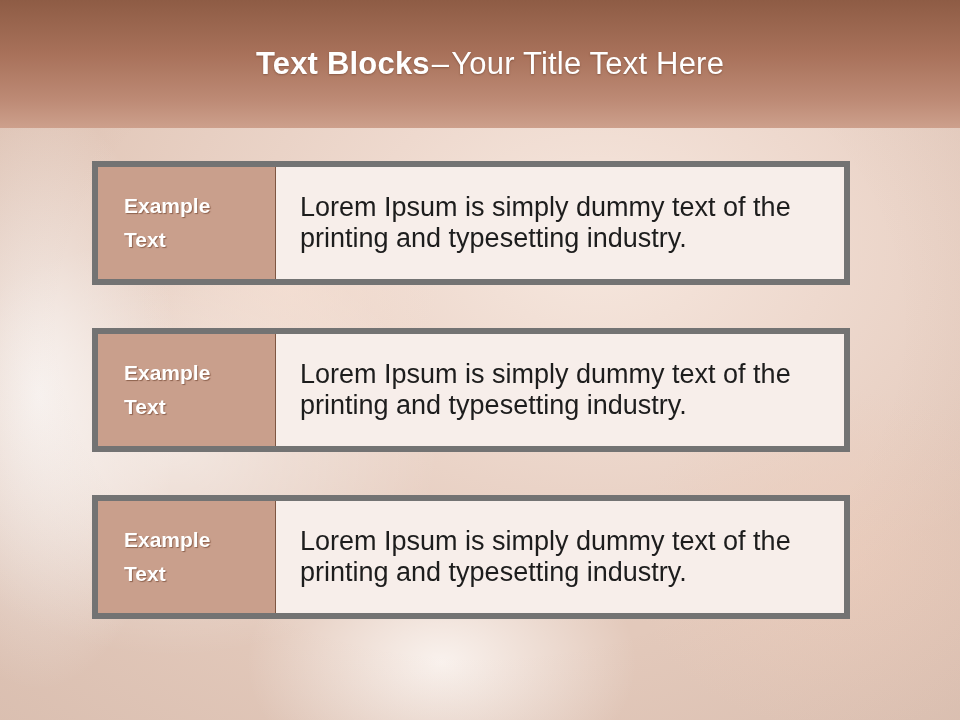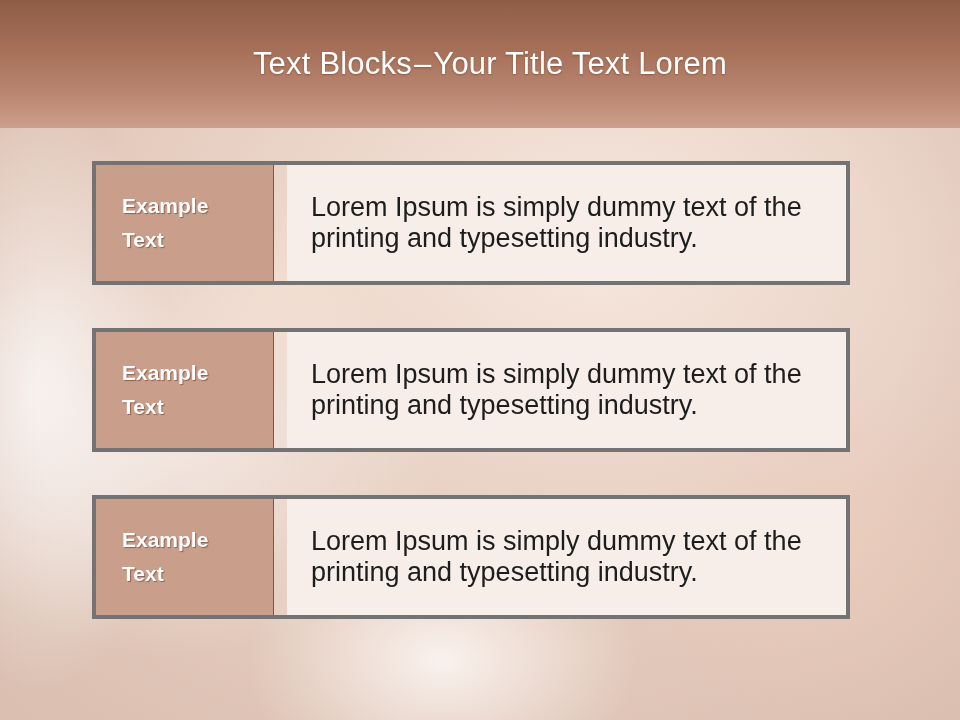--- a/index.html
+++ b/index.html
@@ -65,40 +65,39 @@
     display: flex;
     align-items: center;
     justify-content: center;
     color: #ffffff;
     font-size: 31px;
     letter-spacing: 0.2px;
     text-shadow: 0 1px 2px rgba(90,50,34,0.45);
     white-space: nowrap;
   }
   .header-title .strong {
-    font-weight: normal;
+    font-weight: bold;
     margin-left: 20px;
   }
   .header-title .light {
     font-weight: normal;
   }
   .header-title .sep {
     font-weight: normal;
     padding: 0 2px;
   }
   .block-row {
     position: absolute;
     left: 92px;
     width: 758px;
     height: 124px;
     display: flex;
     box-sizing: border-box;
-    border: 4px solid #737373;
+    border: 6px solid #737373;
     box-shadow: 0 0 0 0 rgba(0,0,0,0);
-    gap: 13px;
   }
   #block-1 { top: 161px; }
   #block-2 { top: 328px; }
   #block-3 { top: 495px; }
   .label-cell {
     width: 178px;
     box-sizing: border-box;
     background: #c99f8c;
     border-right: 1px solid #7e5642;
     display: flex;
@@ -137,21 +136,21 @@
   <div class="bg-layer bg-soft-2"></div>
   <div class="bg-layer bg-soft-3"></div>
   <div class="bg-layer bg-soft-4"></div>
   <div class="bg-layer bg-soft-5"></div>
   <div class="bg-layer bg-vignette"></div>
 
   <div class="header-band"></div>
   <div class="header-title">
     <span class="strong">Text Blocks</span>
     <span class="sep">–</span>
-    <span class="light">Your Title Text Lorem</span>
+    <span class="light">Your Title Text Here</span>
   </div>
 
   <div class="block-row" id="block-1">
     <div class="label-cell">
       <span class="label-text">Example Text</span>
     </div>
     <div class="body-cell">
       <span class="body-text">Lorem Ipsum is simply dummy text of the printing and typesetting industry.</span>
     </div>
   </div>

